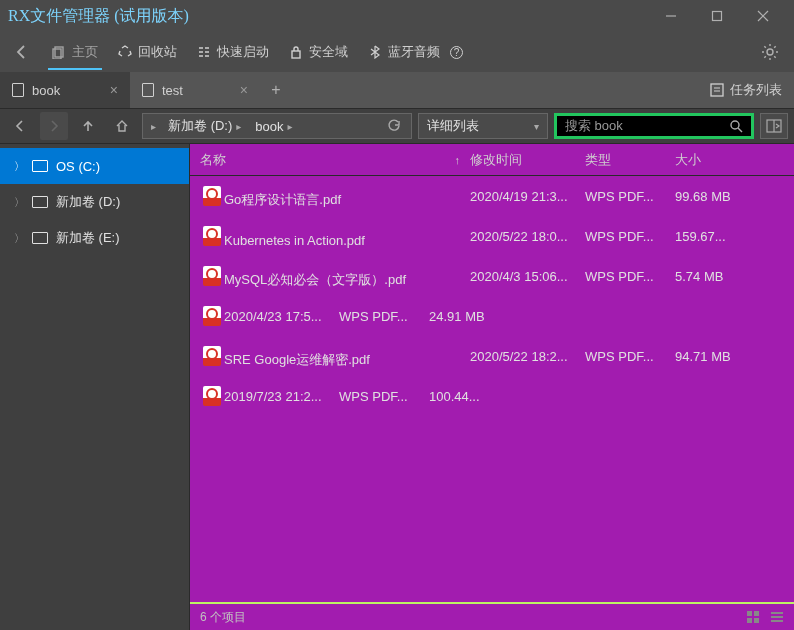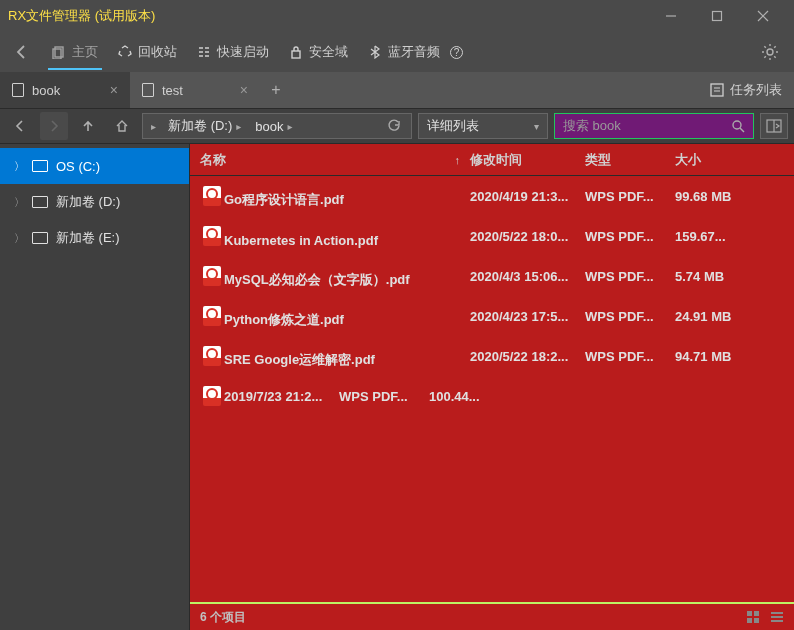--- a/index.html
+++ b/index.html
@@ -1,19 +1,19 @@
 <!DOCTYPE html>
 <html><head>
 <meta charset="utf-8">
 <style>
 * { margin: 0; padding: 0; box-sizing: border-box; font-family: "Microsoft YaHei", "Segoe UI", sans-serif; }
 body { width: 794px; height: 630px; background: #3c3c3c; color: #e0e0e0; font-size: 13px; overflow: hidden; }
 
 .titlebar { height: 32px; background: #4a4a4a; display: flex; align-items: center; padding: 0 8px; }
-.titlebar .title { flex: 1; font-size: 13px; color: #fde047; }
+.titlebar .title { flex: 1; font-size: 16px; color: #7dd3fc; font-family: Liberation Serif, serif; }
 .win-controls { display: flex; gap: 0; }
 .win-btn { width: 46px; height: 32px; display: flex; align-items: center; justify-content: center; color: #b0b0b0; cursor: pointer; }
 
 .menubar { height: 40px; background: #4a4a4a; display: flex; align-items: center; padding: 0 6px; gap: 4px; }
 .menu-back { width: 32px; display: flex; align-items: center; justify-content: center; color: #b0b0b0; cursor: pointer; }
 .menu-item { height: 36px; display: flex; align-items: center; gap: 6px; padding: 0 10px; color: #d0d0d0; cursor: pointer; position: relative; }
 .menu-item.active { color: #a3a3a3; }
 .menu-item.active::after { content: ""; position: absolute; bottom: 0; left: 6px; right: 6px; height: 2px; background: #4fc3f7; }
 .menu-settings { margin-left: auto; width: 36px; display: flex; align-items: center; justify-content: center; color: #b0b0b0; cursor: pointer; }
 
@@ -26,32 +26,32 @@
 
 .addressbar { height: 36px; background: #3f3f3f; display: flex; align-items: center; padding: 0 6px; gap: 6px; border-top: 1px solid #2a2a2a; border-bottom: 1px solid #2a2a2a; }
 .nav-btn { width: 28px; height: 28px; display: flex; align-items: center; justify-content: center; color: #b0b0b0; cursor: pointer; border-radius: 2px; }
 .nav-btn.disabled { color: #666; background: #4a4a4a; }
 .breadcrumb { flex: 1; height: 26px; border: 1px solid #666; background: #4a4a4a; display: flex; align-items: center; padding: 0 4px; gap: 2px; }
 .bc-seg { display: flex; align-items: center; gap: 4px; padding: 0 6px; color: #e0e0e0; cursor: pointer; height: 24px; }
 .bc-chev { color: #aaa; font-size: 10px; }
 .bc-refresh { margin-left: auto; color: #aaa; cursor: pointer; padding: 0 6px; }
 .view-sel { width: 130px; height: 26px; border: 1px solid #666; background: #4a4a4a; display: flex; align-items: center; padding: 0 8px; color: #e0e0e0; }
 .view-sel .chev { margin-left: auto; font-size: 10px; color: #aaa; }
-.search { width: 200px; height: 26px; border: 1px solid #22c55e; background: #701a75; display: flex; align-items: center; padding: 0 8px; color: #999; }
+.search { width: 200px; height: 26px; border: 3px solid #22c55e; background: #000000; display: flex; align-items: center; padding: 0 8px; color: #999; }
 .search .icon { margin-left: auto; color: #aaa; }
 .pane-btn { width: 28px; height: 26px; border: 1px solid #666; background: #4a4a4a; display: flex; align-items: center; justify-content: center; color: #aaa; cursor: pointer; }
 
 .content { display: flex; height: calc(100% - 32px - 40px - 36px - 36px); }
 .sidebar { width: 190px; background: #3f3f3f; border-right: 1px solid #2a2a2a; padding-top: 4px; }
 .tree-item { height: 36px; display: flex; align-items: center; gap: 8px; padding-left: 14px; color: #e0e0e0; cursor: pointer; }
 .tree-item.selected { background: #0078d4; color: #fff; }
 .tree-expand { width: 10px; font-size: 11px; color: #aaa; }
 .tree-item.selected .tree-expand { color: #fff; }
 
-.filepane { flex: 1; background: #b91c1c; display: flex; flex-direction: column; position: relative; font-weight: bold; }
+.filepane { flex: 1; background: #a21caf; display: flex; flex-direction: column; position: relative; }
 .file-headers { height: 32px; display: flex; align-items: center; padding: 0 10px; border-bottom: 1px solid #2a2a2a; color: #d0d0d0; font-size: 13px; }
 .fh-name { flex: 0 0 270px; display: flex; align-items: center; gap: 8px; }
 .fh-date { flex: 0 0 115px; }
 .fh-type { flex: 0 0 90px; }
 .fh-size { flex: 0 0 90px; }
 .fh-sort { font-size: 11px; }
 
 .file-list { flex: 1; overflow-y: auto; }
 .file-row { height: 40px; display: flex; align-items: center; padding: 0 10px; color: #e0e0e0; cursor: pointer; }
 .file-icon { width: 24px; display: flex; align-items: center; justify-content: center; }
@@ -306,21 +306,20 @@
           </span>
           <span class="file-name">MySQL必知必会（文字版）.pdf</span>
           <span class="file-date">2020/4/3 15:06...</span>
           <span class="file-type">WPS PDF...</span>
           <span class="file-size">5.74 MB</span>
         </div>
         <div class="file-row">
           <span class="file-icon">
             <span class="pdf-icon"></span>
           </span>
-          <span class="file-name">Python修炼之道.pdf</span>
           <span class="file-date">2020/4/23 17:5...</span>
           <span class="file-type">WPS PDF...</span>
           <span class="file-size">24.91 MB</span>
         </div>
         <div class="file-row">
           <span class="file-icon">
             <span class="pdf-icon"></span>
           </span>
           <span class="file-name">SRE  Google运维解密.pdf</span>
           <span class="file-date">2020/5/22 18:2...</span>

